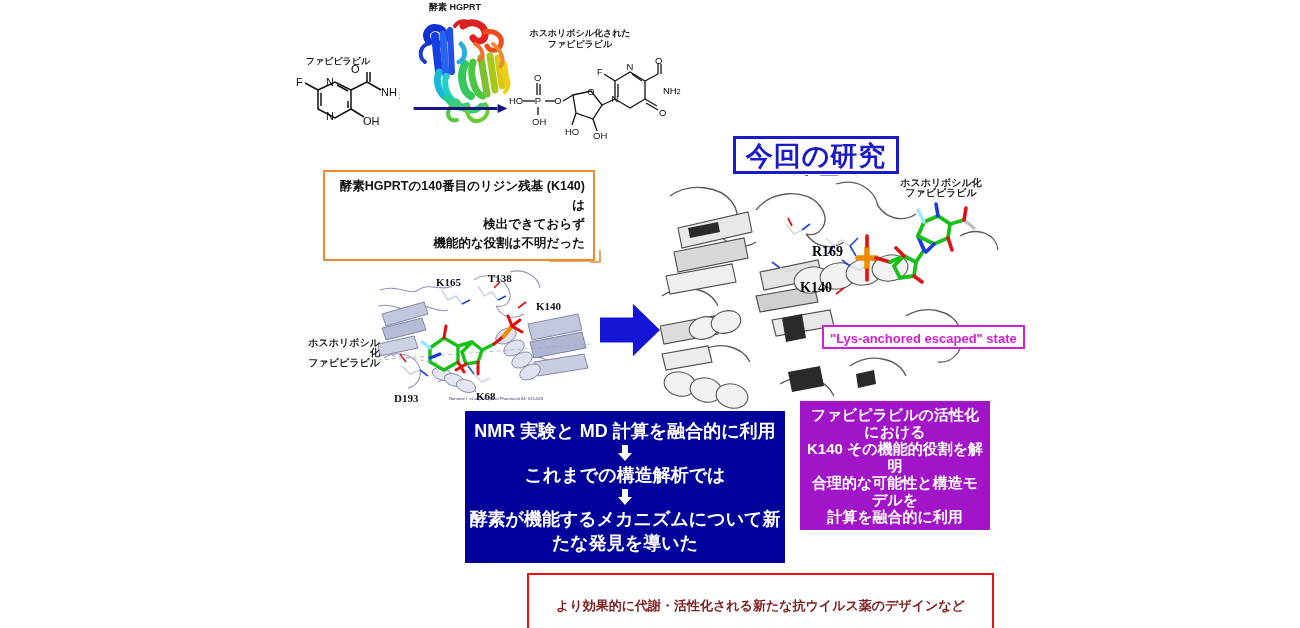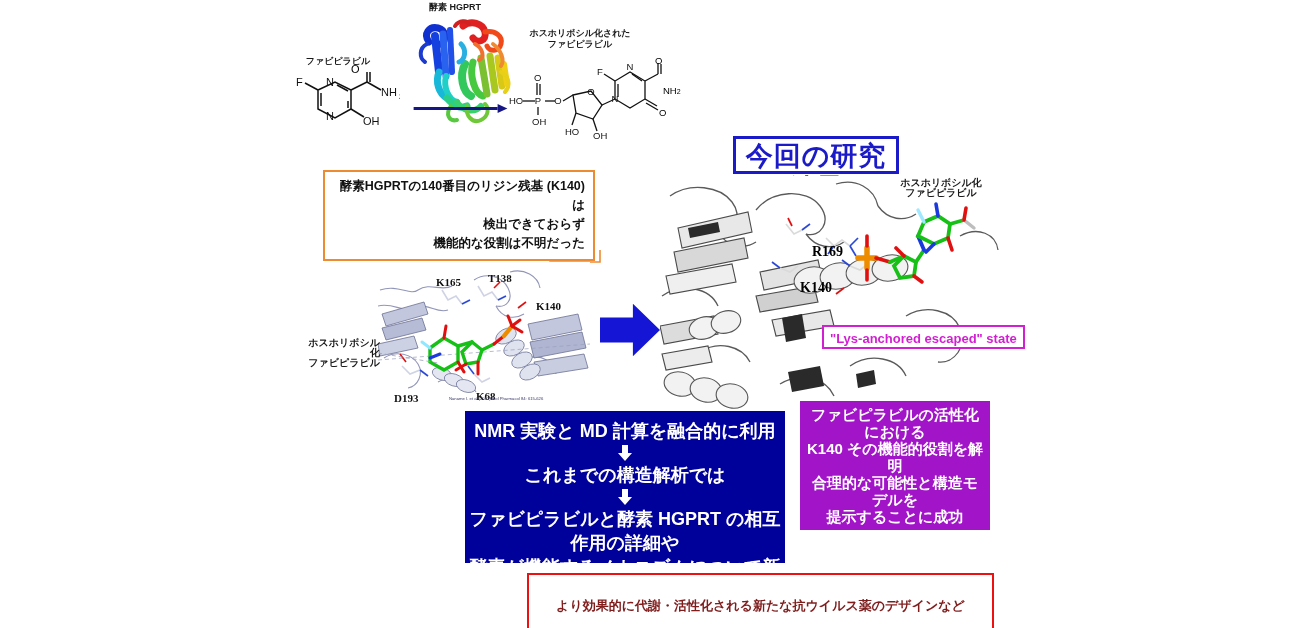--- a/index.html
+++ b/index.html
@@ -361,33 +361,32 @@
     <span>ホスホリボシル化</span><br>
     <span>ファビピラビル</span>
   </div>
 
   <div class="abs box-magenta" style="left:822px;top:325px;height:24px;line-height:21px;">"Lys-anchored escaped" state</div>
 
   <div class="abs box-purple" style="left:800px;top:401px;width:190px;">
     <div>ファビピラビルの活性化における</div>
     <div>K140 その機能的役割を解明</div>
     <div>合理的な可能性と構造モデルを</div>
-    <div>提示することに成功</div>
+    <div>計算を融合的に利用</div>
   </div>
 
   <div class="abs box-navy" style="left:465px;top:411px;width:320px;height:152px;padding-top:8px;">
     <div class="ln">NMR 実験と MD 計算を融合的に利用</div>
     <svg class="dn-arrow" viewBox="0 0 16 16">
       <polygon points="5,0 11,0 11,8 15,8 8,16 1,8 5,8" fill="#ffffff"></polygon>
     </svg>
     <div class="ln">これまでの構造解析では</div>
     <svg class="dn-arrow" viewBox="0 0 16 16">
       <polygon points="5,0 11,0 11,8 15,8 8,16 1,8 5,8" fill="#ffffff"></polygon>
     </svg>
-    <div class="ln">ファビピラビルと酵素 HGPRT の相互作用の詳細や</div>
     <div class="ln">酵素が機能するメカニズムについて新たな発見を導いた</div>
   </div>
 
   <div class="abs box-red" style="left:527px;top:573px;width:467px;">
     <div>より効果的に代謝・活性化される新たな抗ウイルス薬のデザインなど</div>
   </div>
 
 </div>
 
 </body></html>

